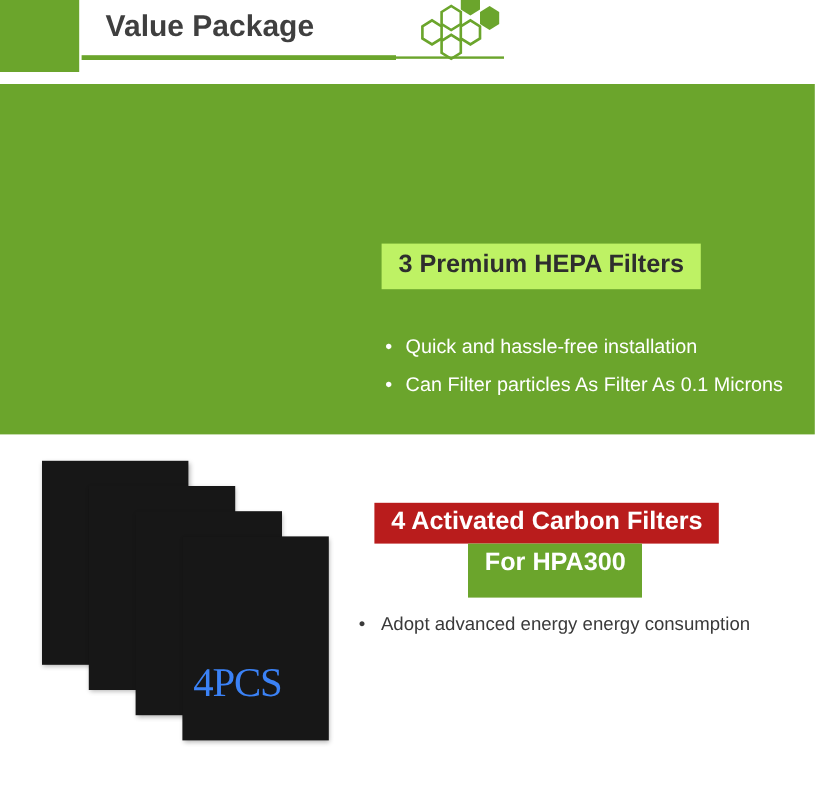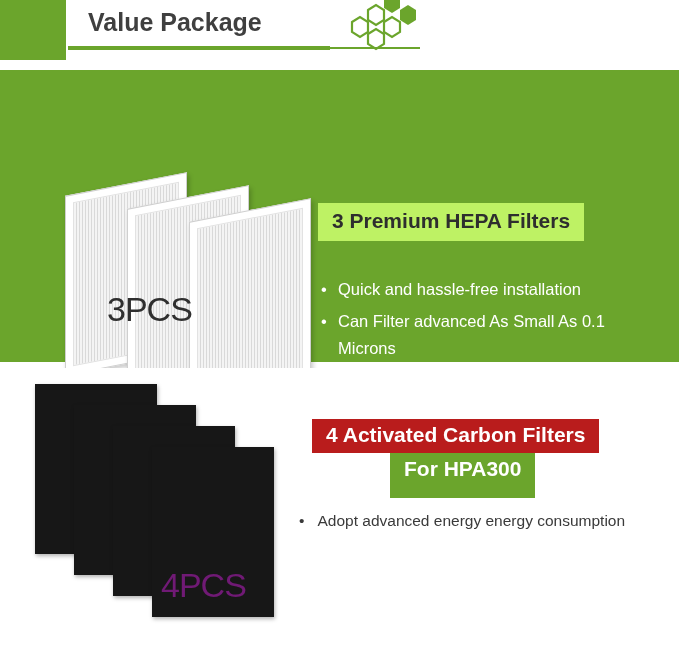--- a/index.html
+++ b/index.html
@@ -191,24 +191,25 @@
     height: 170px;
     box-shadow: 1px 2px 4px rgba(0,0,0,0.3);
   }
   .c1 { left: 7px;   top: 9px;  }
   .c2 { left: 46px;  top: 30px; }
   .c3 { left: 85px;  top: 51px; }
   .c4 { left: 124px; top: 72px; }
   .pcs-label-4 {
     position: absolute;
     left: 133px;
-    top: 191px;
+    top: 176px;
     font-size: 34px;
-    color: #701a75;
+    color: #3b82f6;
     letter-spacing: -1px;
+    font-family: Liberation Serif, serif;
   }
 
   .carbon-title-1 {
     position: absolute;
     left: 312px;
     top: 419px;
     background: #b91c1c;
     color: #ffffff;
     font-size: 21px;
     font-weight: bold;
@@ -273,45 +274,29 @@
       <g fill="#6ba52c">
         <polygon points="62,-2 70,-7 78,-2 78,8 70,13 62,8"></polygon>
         <polygon points="78,10 86,5 94,10 94,20 86,25 78,20"></polygon>
       </g>
     </svg>
   </div>
 </div>
 
 <div class="green-panel">
 
-  <div class="hepa-stack">
-    <div class="hepa hepa-1">
-        <div class="pleats"></div>
-      </div>
-    <div class="hepa hepa-2">
-        <div class="pleats"></div>
-      </div>
-    <div class="hepa hepa-3">
-        <div class="pleats"></div>
-      </div>
-    <div class="pcs-label-3">3PCS</div>
-    <div class="rlogo">
-      <div class="rmark">R</div>
-      <div class="rword">Filter</div>
-    </div>
-  </div>
 
   <div class="hepa-title-box">
     <span class="t">3 Premium HEPA Filters</span>
   </div>
 
   <div class="green-bullets">
     <ul>
       <li>Quick and hassle-free installation</li>
-      <li>Can Filter advanced As Small As 0.1 Microns</li>
+      <li>Can Filter particles As Filter As 0.1 Microns</li>
     </ul>
   </div>
 </div>
 
 <div class="bottom-block"></div>
 
 <div class="carbon-stack">
   <div class="carbon c1"></div>
   <div class="carbon c2"></div>
   <div class="carbon c3"></div>

